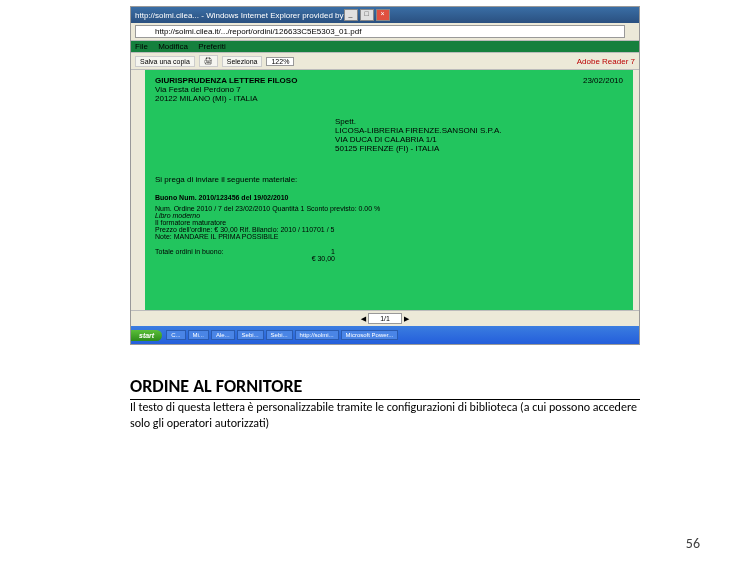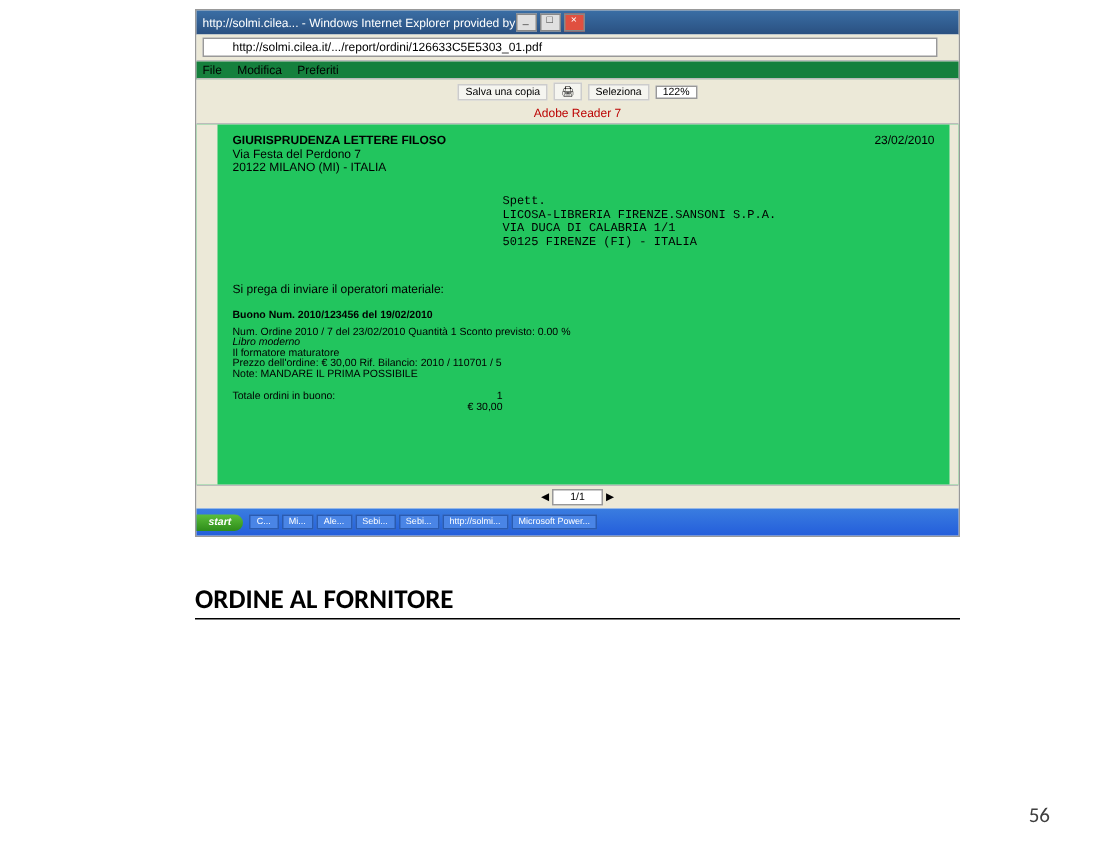--- a/index.html
+++ b/index.html
@@ -60,21 +60,20 @@
   }
   .toolbar {
     background: #ece9d8;
     font-size: 8px;
     padding: 2px 4px;
     border-bottom: 1px solid #bbb;
     display: flex;
     align-items: center;
     gap: 4px;
     justify-content: space-between;
-    flex-direction: column;
   }
   .toolbar-left {
     display: flex;
     gap: 4px;
     align-items: center;
   }
   .toolbar-right {
     font-size: 8px;
     color: #b00;
   }
@@ -105,21 +104,20 @@
   .sender {
     font-weight: bold;
   }
   .date {
     font-weight: normal;
   }
   .recipient {
     margin-left: 180px;
     margin-top: 14px;
     font-size: 8px;
-    font-family: Liberation Mono, monospace;
   }
   .body-text {
     margin-top: 22px;
     font-size: 8px;
   }
   .order-section {
     font-size: 7px;
     margin-top: 10px;
   }
   .order-section .bold {
@@ -251,21 +249,21 @@
       <div class="date">23/02/2010</div>
     </div>
 
     <div class="recipient">
       <div>Spett.</div>
       <div>LICOSA-LIBRERIA FIRENZE.SANSONI S.P.A.</div>
       <div>VIA DUCA DI CALABRIA 1/1</div>
       <div>50125 FIRENZE (FI) - ITALIA</div>
     </div>
 
-    <div class="body-text">Si prega di inviare il operatori materiale:</div>
+    <div class="body-text">Si prega di inviare il seguente materiale:</div>
 
     <div class="order-section">
       <div class="bold">Buono Num. 2010/123456  del 19/02/2010</div>
       <div style="margin-top:4px">Num. Ordine 2010 / 7   del 23/02/2010   Quantità 1   Sconto previsto: 0.00 %</div>
       <div class="italic">Libro moderno</div>
       <div>Il formatore maturatore</div>
       <div>Prezzo dell'ordine: € 30,00    Rif. Bilancio: 2010 / 110701 / 5</div>
       <div>Note: MANDARE IL PRIMA POSSIBILE</div>
     </div>
 
@@ -294,15 +292,16 @@
     <div class="task-item">Ale...</div>
     <div class="task-item">Sebi...</div>
     <div class="task-item">Sebi...</div>
     <div class="task-item">http://solmi...</div>
     <div class="task-item">Microsoft Power...</div>
   </div>
 </div>
 
 <div class="slide-text">
   <div class="slide-title">ORDINE AL FORNITORE</div>
+  <div class="slide-body">Il testo di questa lettera è personalizzabile tramite le configurazioni di biblioteca (a cui possono accedere solo gli operatori autorizzati)</div>
 </div>
 
 <div class="page-number">56</div>
 
 </body></html>

